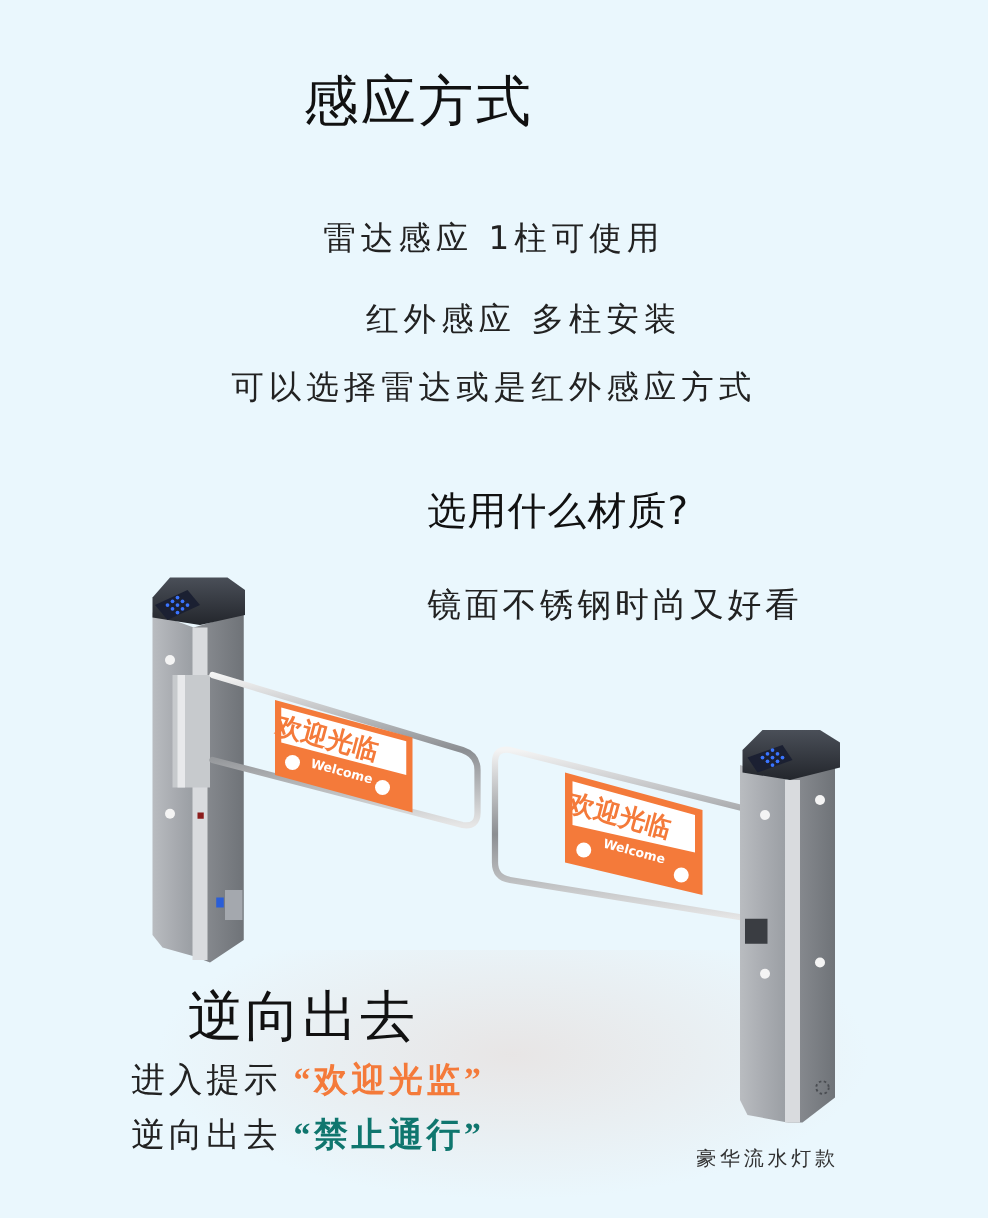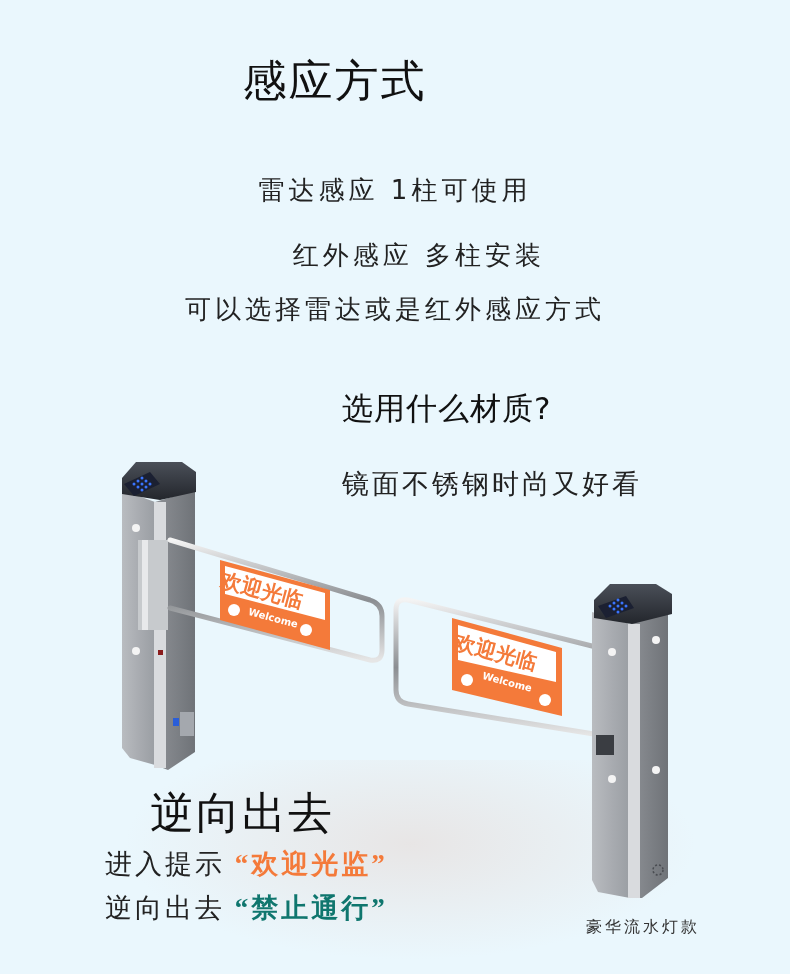--- a/index.html
+++ b/index.html
@@ -139,13 +139,13 @@
 <div class="abs" style="left:484px; top:670px; font-size:10px; color:#fff; font-weight:bold; transform:rotate(15deg); transform-origin:left top;">Welcome</div>
 
 <div class="abs voice-title" style="left:150px; top:784px;">逆向出去</div>
 <div class="abs voice-line" style="left:105px; top:846px;">
   <span>进入提示 </span><span class="q-orange">“欢迎光监”</span>
 </div>
 <div class="abs voice-line" style="left:105px; top:890px;">
   <span>逆向出去 </span><span class="q-red">“禁止通行”</span>
 </div>
 
-<div class="abs caption" style="left:557px; top:917px;margin-left:29px;">豪华流水灯款</div>
+<div class="abs caption" style="left:557px; top:917px;">豪华流水灯款</div>
 
 </body></html>

